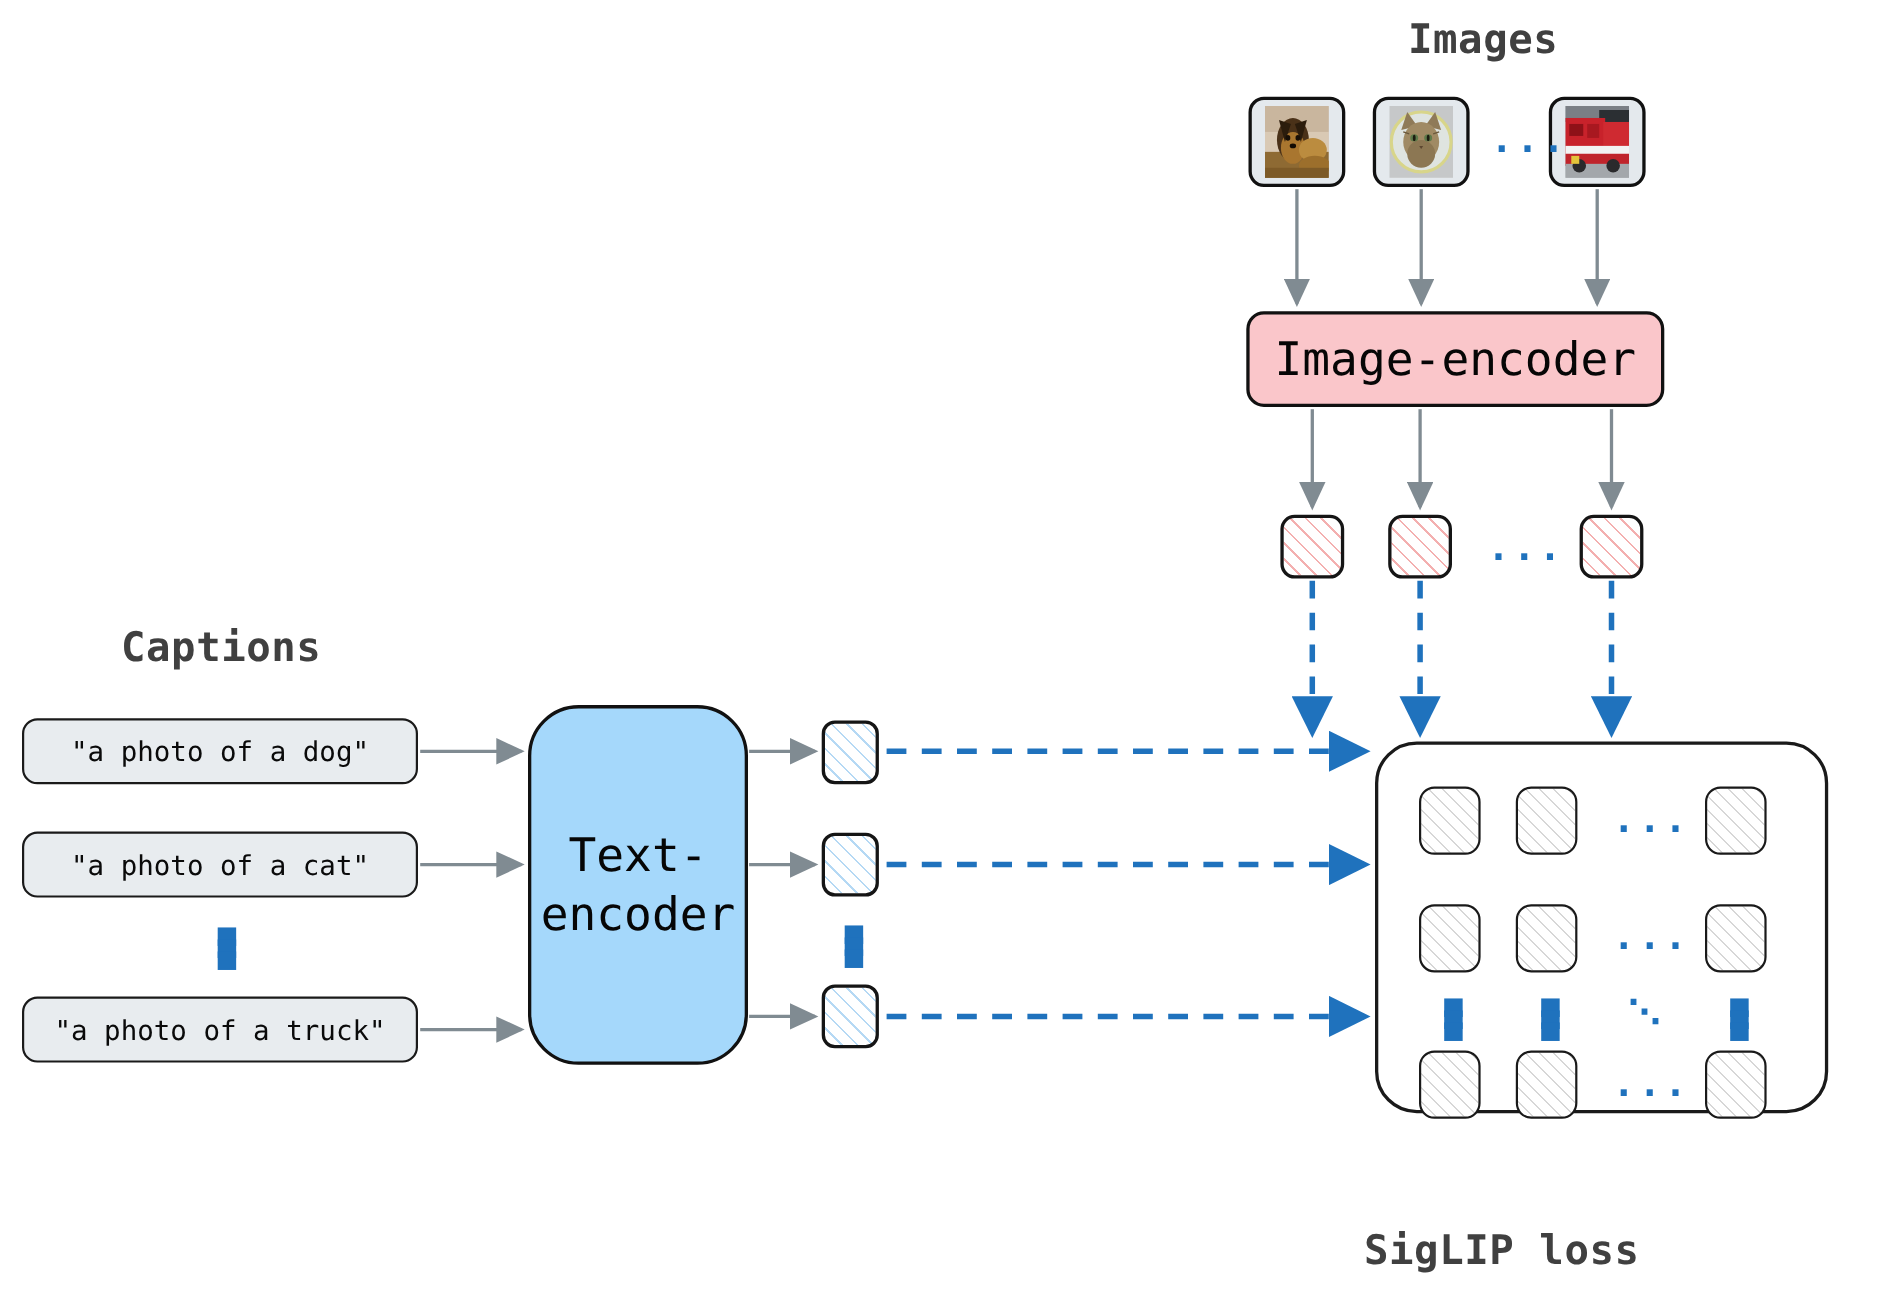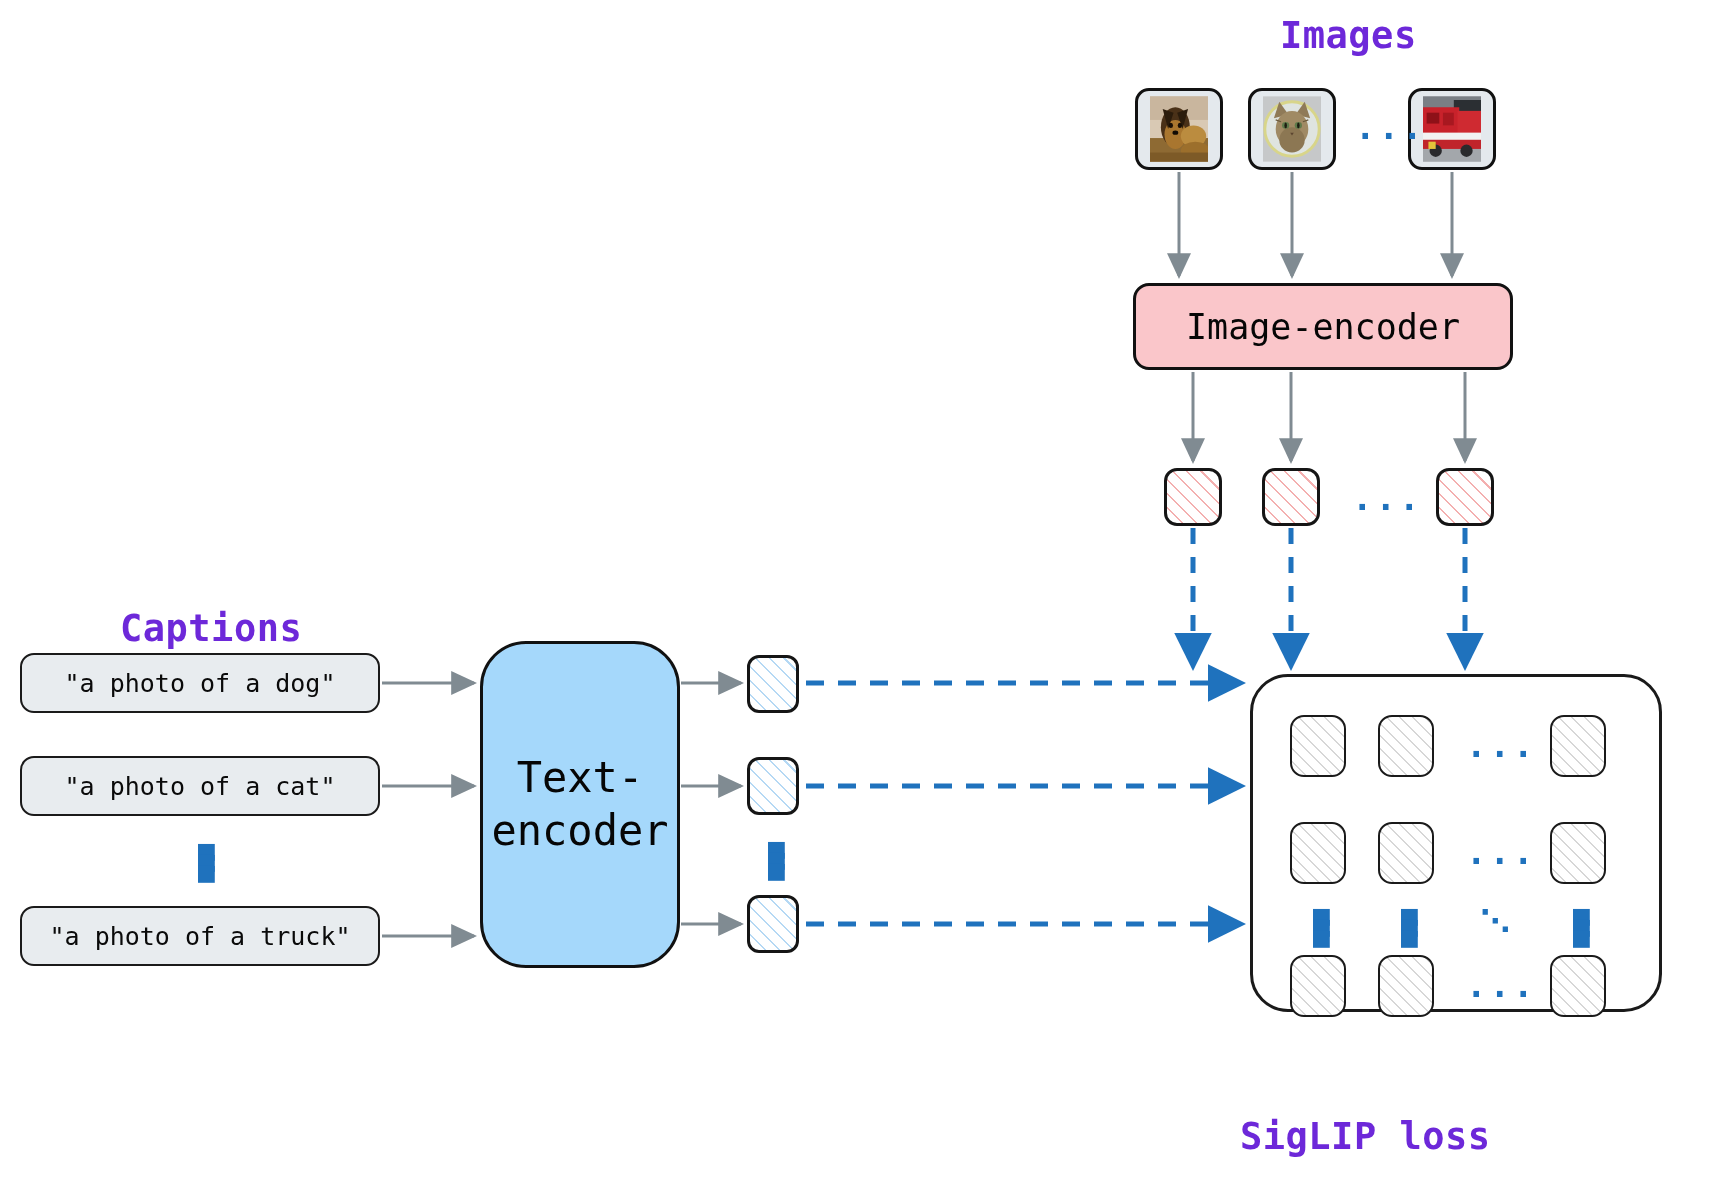--- a/index.html
+++ b/index.html
@@ -17,27 +17,27 @@
     background: #ffffff;
     overflow: hidden;
   }
 
   
   .section-title {
     position: absolute;
     font-family: "DejaVu Sans Mono", monospace;
     font-size: 37px;
     font-weight: 700;
-    color: #6d28d9;
+    color: #404040;
     letter-spacing: 0.5px;
     white-space: nowrap;
     text-align: right;
   }
   #images-title { left: 1280px; top: 14px; }
-  #captions-title { left: 120px; top: 567px; margin-top: 40px; }
+  #captions-title { left: 110px; top: 567px; }
   #loss-title { left: 1240px; top: 1115px; }
 
   
   .caption-pill {
     position: absolute;
     left: 20px;
     width: 360px;
     height: 60px;
     background: #e8ecef;
     border: 2.6px solid #1a1a1a;
@@ -84,21 +84,21 @@
     width: 380px;
     height: 87px;
     background: #fac6ca;
     border: 3px solid #111111;
     border-radius: 16px;
     box-sizing: border-box;
     display: flex;
     align-items: center;
     justify-content: center;
     font-family: "DejaVu Sans Mono", monospace;
-    font-size: 35px;
+    font-size: 42px;
     color: #060606;
     white-space: nowrap;
   }
 
   
   .img-card {
     position: absolute;
     top: 88px;
     width: 88px;
     height: 82px;

